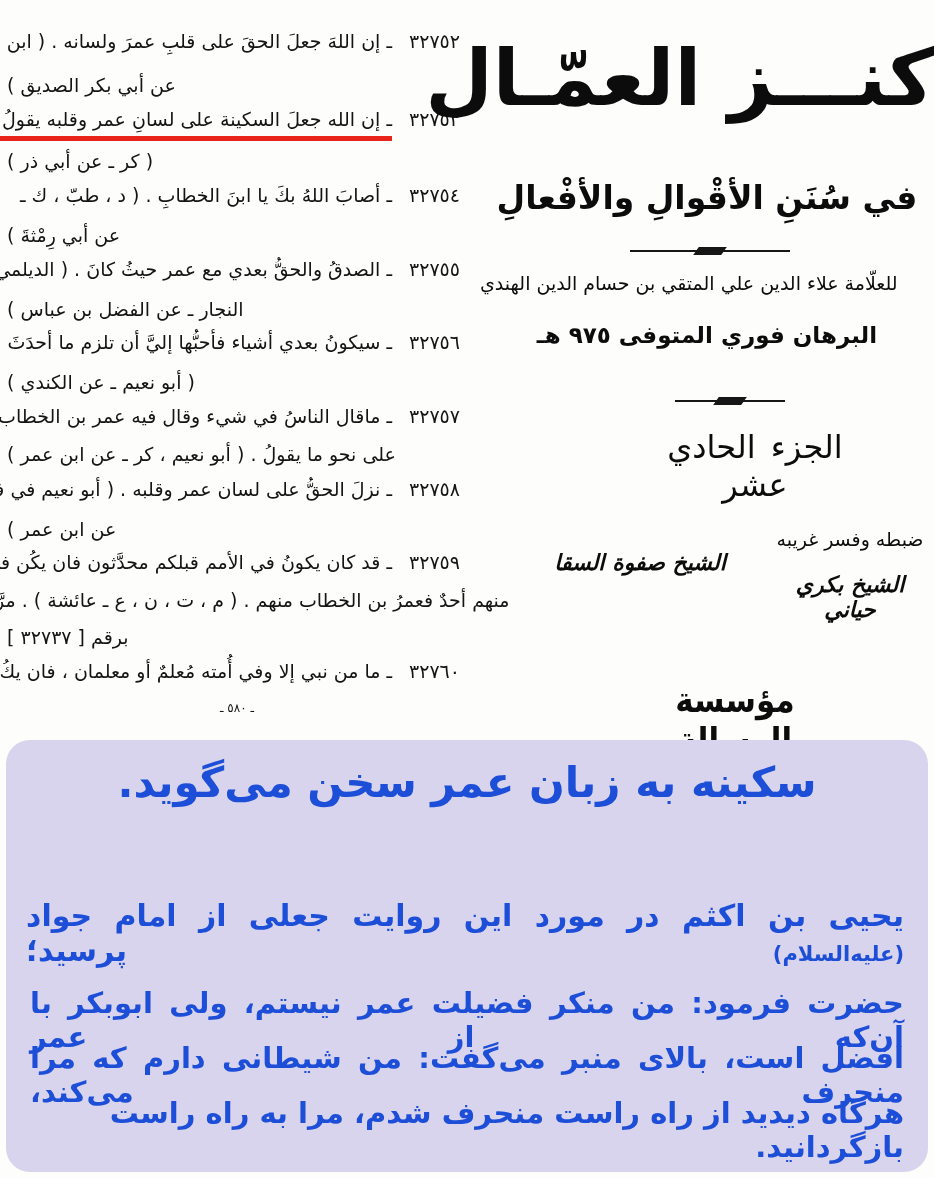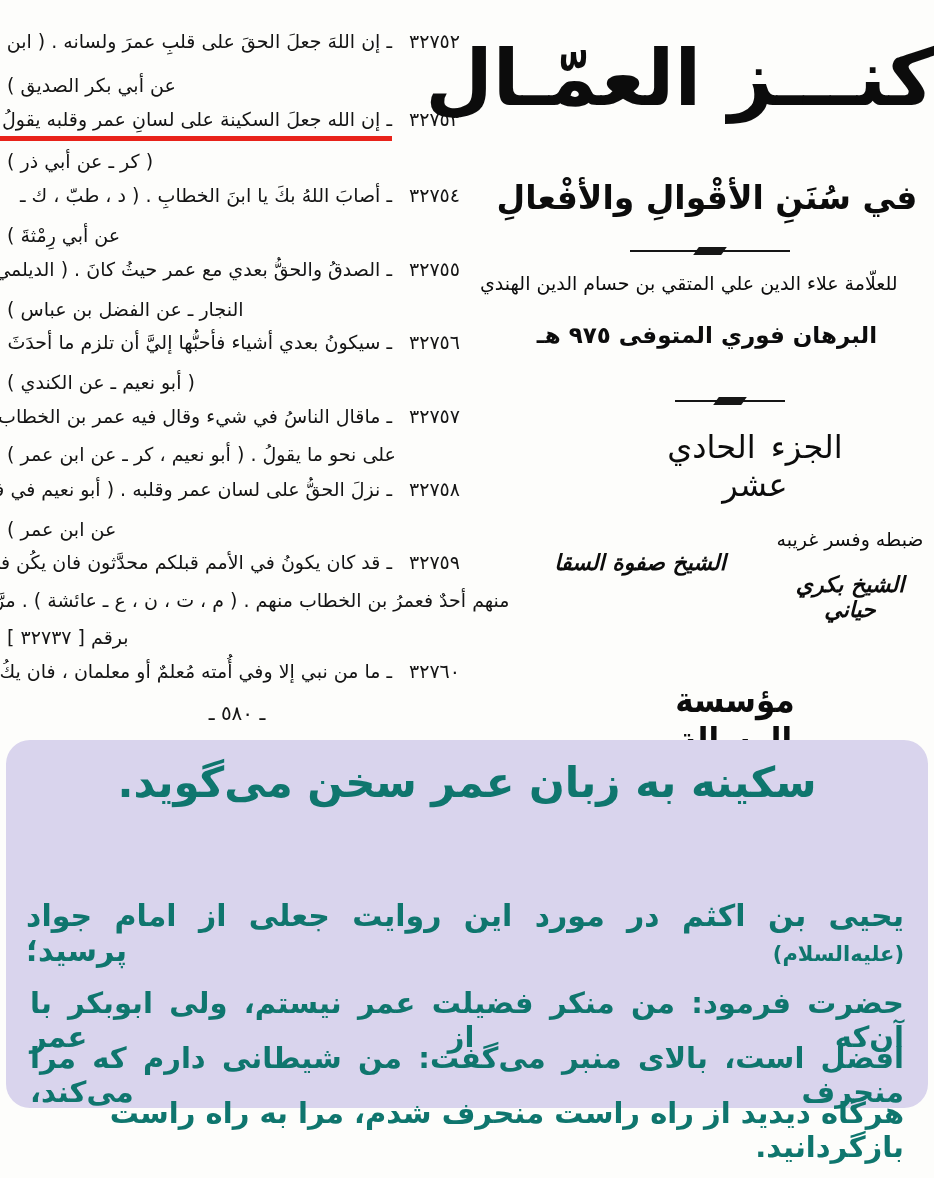--- a/index.html
+++ b/index.html
@@ -7,21 +7,21 @@
     position:relative;width:934px;height:1178px;overflow:hidden;
     background:#fdfdfb;font-family:"DejaVu Sans",sans-serif;color:#141414;
   }
   
   .hadith-col{position:absolute;left:0;top:0;width:474px;height:735px;font-size:19px;}
   .hline{position:absolute;direction:rtl;white-space:nowrap;line-height:1.25;}
   .hline.r{right:14px;}
   .hline.l{left:-5px;}
   .num{margin-left:17px;}
   .underline{border-bottom:5px solid #e8231a;padding-bottom:6px;}
-  .pagenum{position:absolute;top:701px;left:0;width:474px;text-align:center;font-size:20px;direction:rtl;}
+  .pagenum{position:absolute;top:701px;left:0;width:474px;text-align:center;font-size:12px;direction:rtl;}
   
   .title-col{position:absolute;left:480px;top:0;width:454px;color:#0c0c0c;}
   .book-title{position:absolute;top:30px;left:0;width:100%;text-align:right;
     font-size:78px;font-weight:bold;direction:rtl;line-height:1.25;white-space:nowrap;}
   .book-subtitle{position:absolute;top:178px;left:0;width:100%;text-align:center;
     font-size:33px;font-weight:bold;direction:rtl;white-space:nowrap;}
   .orn{position:absolute;height:2px;background:#161616;}
   .orn::after{content:"";position:absolute;left:50%;top:-3px;width:28px;height:8px;
     background:#161616;transform:translateX(-50%) skewX(-35deg);}
   #orn1{top:250px;left:150px;width:160px;}
@@ -33,22 +33,22 @@
   .volume{position:absolute;top:428px;left:180px;width:190px;text-align:center;
     font-size:32px;direction:rtl;word-spacing:5px;}
   .ed{position:absolute;text-align:center;direction:rtl;}
   #ed-right{top:528px;left:288px;width:164px;}
   #ed-left{top:528px;left:42px;width:236px;}
   .ed .role{font-size:19px;}
   .ed .name{margin-top:22px;font-size:22px;font-style:italic;font-weight:bold;}
   .publisher{position:absolute;top:684px;left:150px;width:210px;text-align:center;
     font-size:31px;font-weight:bold;direction:rtl;transform:scaleY(1.12);}
   
-  .commentary{position:absolute;left:6px;top:740px;width:922px;height:368px;
-    background:#d9d4ed;border-radius:24px;color:#0f766e;direction:rtl;font-weight:bold;}
+  .commentary{position:absolute;left:6px;top:740px;width:922px;height:432px;
+    background:#d9d4ed;border-radius:24px;color:#1d4ed8;direction:rtl;font-weight:bold;}
   .c-line{position:absolute;left:0;width:100%;padding:0 24px;box-sizing:border-box;white-space:nowrap;}
   .headline{top:18px;text-align:center;font-size:42px;}
   .subheadline{top:88px;text-align:center;font-size:31px;}
   .question{top:158px;font-size:30px;white-space:normal;text-align:justify;text-align-last:justify;padding-left:20px;}
   .q-small{font-size:21px;}
   .ans{font-size:29px;white-space:normal;text-align:justify;text-align-last:justify;}
   #a1{top:246px;} #a2{top:301px;}
   #a3{top:356px;text-align:right;text-align-last:right;}
 </style>
 </head>

